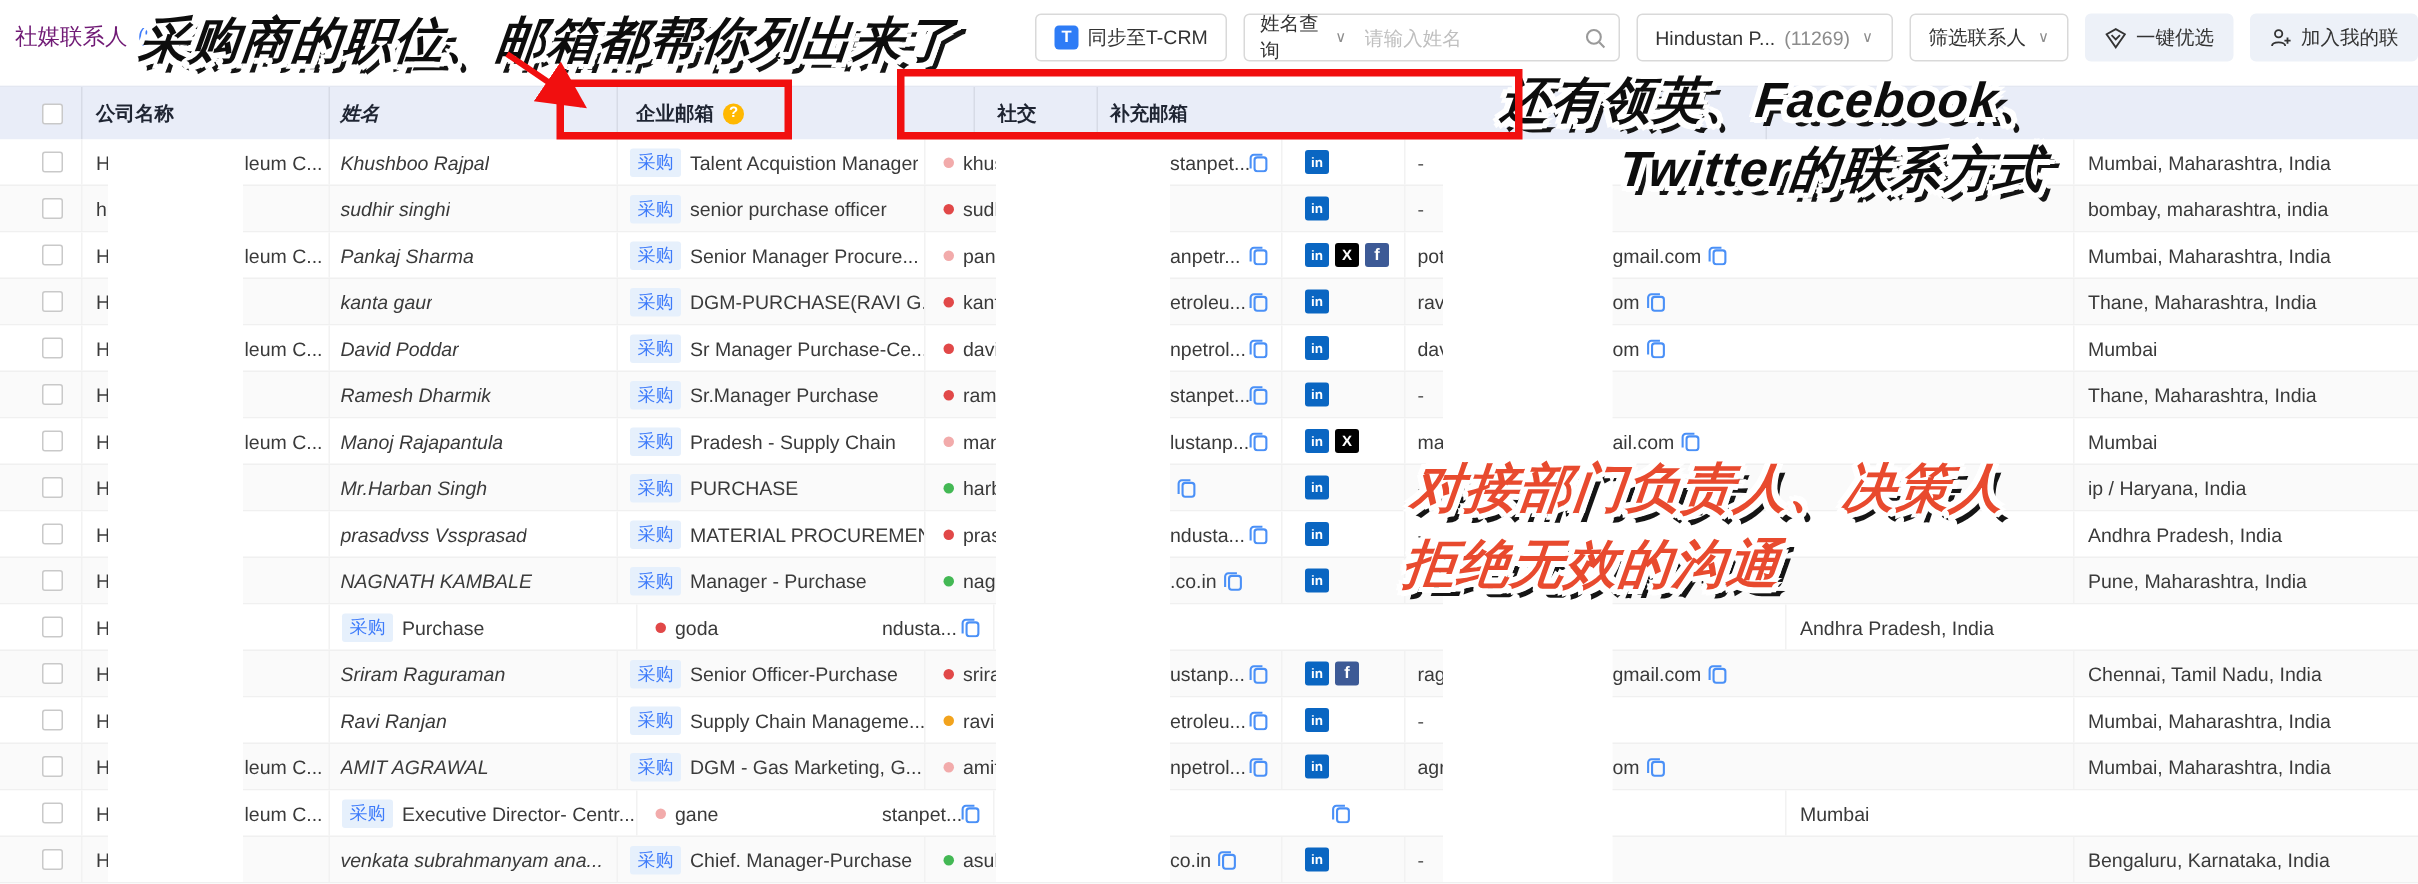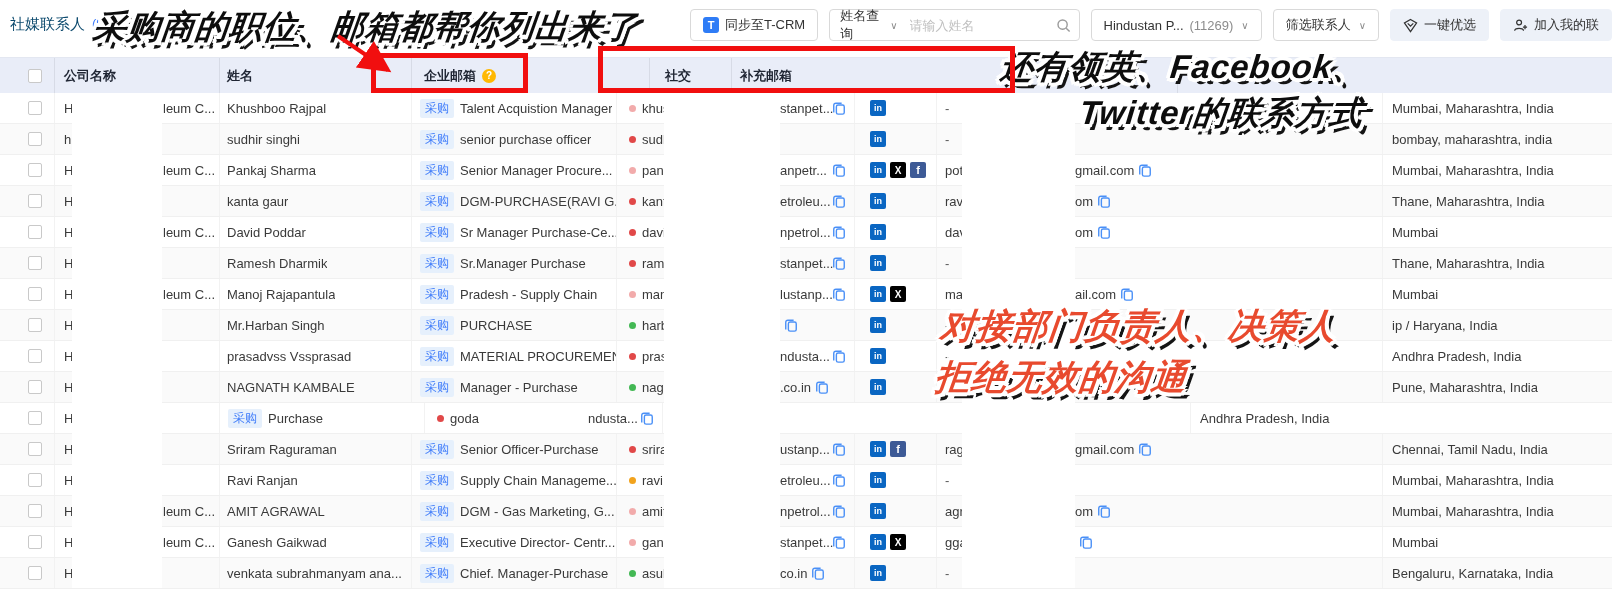--- a/index.html
+++ b/index.html
@@ -4,21 +4,21 @@
 <style>
   * { box-sizing: border-box; }
   html,body { margin:0; padding:0; }
   body {
     width:1612px; height:589px; position:relative; overflow:hidden;
     background:#fff; font-family:"Liberation Sans","DejaVu Sans",sans-serif;
     color:#262626;
   }
   
   .toolbar { position:absolute; left:0; top:0; width:1612px; height:57px; background:#fff; z-index:2; }
-  .page-title { position:absolute; left:10px; top:15px; font-size:15px; color:#0c4a6e; }
+  .page-title { position:absolute; left:10px; top:15px; font-size:15px; color:#701a75; }
   .page-count { position:absolute; left:92px; top:16px; font-size:13px; color:#3e7bfa; }
   .tb-buttons { position:absolute; left:690px; top:9px; display:flex; gap:11px; align-items:center; }
   .btn {
     display:inline-flex; align-items:center; gap:6px; height:32px; padding:0 12px;
     border:1px solid #d9d9d9; border-radius:4px; background:#fff; font-size:13px;
     color:#333; white-space:nowrap; cursor:pointer;
   }
   .btn.soft { background:#edf1f8; border-color:#edf1f8; }
   .chev { color:#8c8c8c; font-size:10px; margin-left:2px; }
   .muted { color:#8c8c8c; }
@@ -35,21 +35,21 @@
     border-top:1px solid #e3e7f1;
   }
   .t-header .cell { border-right:1px solid #d7dbe6; display:flex; align-items:center; position:relative; }
   .t-body { position:absolute; left:0; top:93px; width:1612px; z-index:1; }
   .t-row { display:flex; height:31px; background:#fff; border-bottom:1px solid #f0f0f0; }
   .t-row.alt { background:#fafafa; }
   .cell { display:flex; align-items:center; position:relative; font-size:13px; overflow:visible; }
   .t-row .cell { border-right:1px solid #f2f2f2; color:#3a3a3a; }
   .c-check   { width:55px;  padding-left:28px; }
   .c-company { width:165px; padding-left:9px; }
-  .c-name    { width:192px; padding-left:7px; }
+  .c-name    { width:192px; padding-left:7px;font-style:italic; }
   .c-pos     { width:205px; padding-left:8px; }
   .c-email   { width:238px; padding-left:12px; }
   .c-social  { width:82px;  padding-left:15px; }
   .c-supp    { width:446px; padding-left:8px; }
   .c-region  { width:229px; padding-left:9px; border-right:none !important; }
   .checkbox { width:14px; height:14px; border:1px solid #c9c9c9; border-radius:2px; background:#fff; display:inline-block; cursor:pointer; }
   .tag { background:#e6f0fc; color:#3e7bfa; font-size:12px; padding:1px 5px; border-radius:2px; margin-right:6px; flex:none;font-family:Liberation Mono, monospace; }
   .pos-text, .name-text { white-space:nowrap; overflow:hidden; }
   .dot { width:7px; height:7px; border-radius:50%; margin-right:6px; flex:none; }
   .dot-pink   { background:#f2abab; }
@@ -656,23 +656,20 @@
       <div class="cell c-region">Mumbai, Maharashtra, India</div>
     </div>
     <div class="t-row">
       <div class="cell c-check">
         <span class="checkbox"></span>
       </div>
       <div class="cell c-company">
         <span>Hi</span>
         <span class="tail tail-company">leum C...</span>
       </div>
-      <div class="cell c-name">
-        <span class="name-text">Ganesh Gaikwad</span>
-      </div>
       <div class="cell c-pos">
         <span class="tag">采购</span>
         <span class="pos-text">Executive Director- Centr...</span>
       </div>
       <div class="cell c-email">
         <span class="dot dot-pink"></span>
         <span>gane</span>
         <span class="tail tail-email">stanpet...</span>
         <span class="copy-right">
           <svg class="copy-svg" width="14" height="14" viewBox="0 0 16 16">

